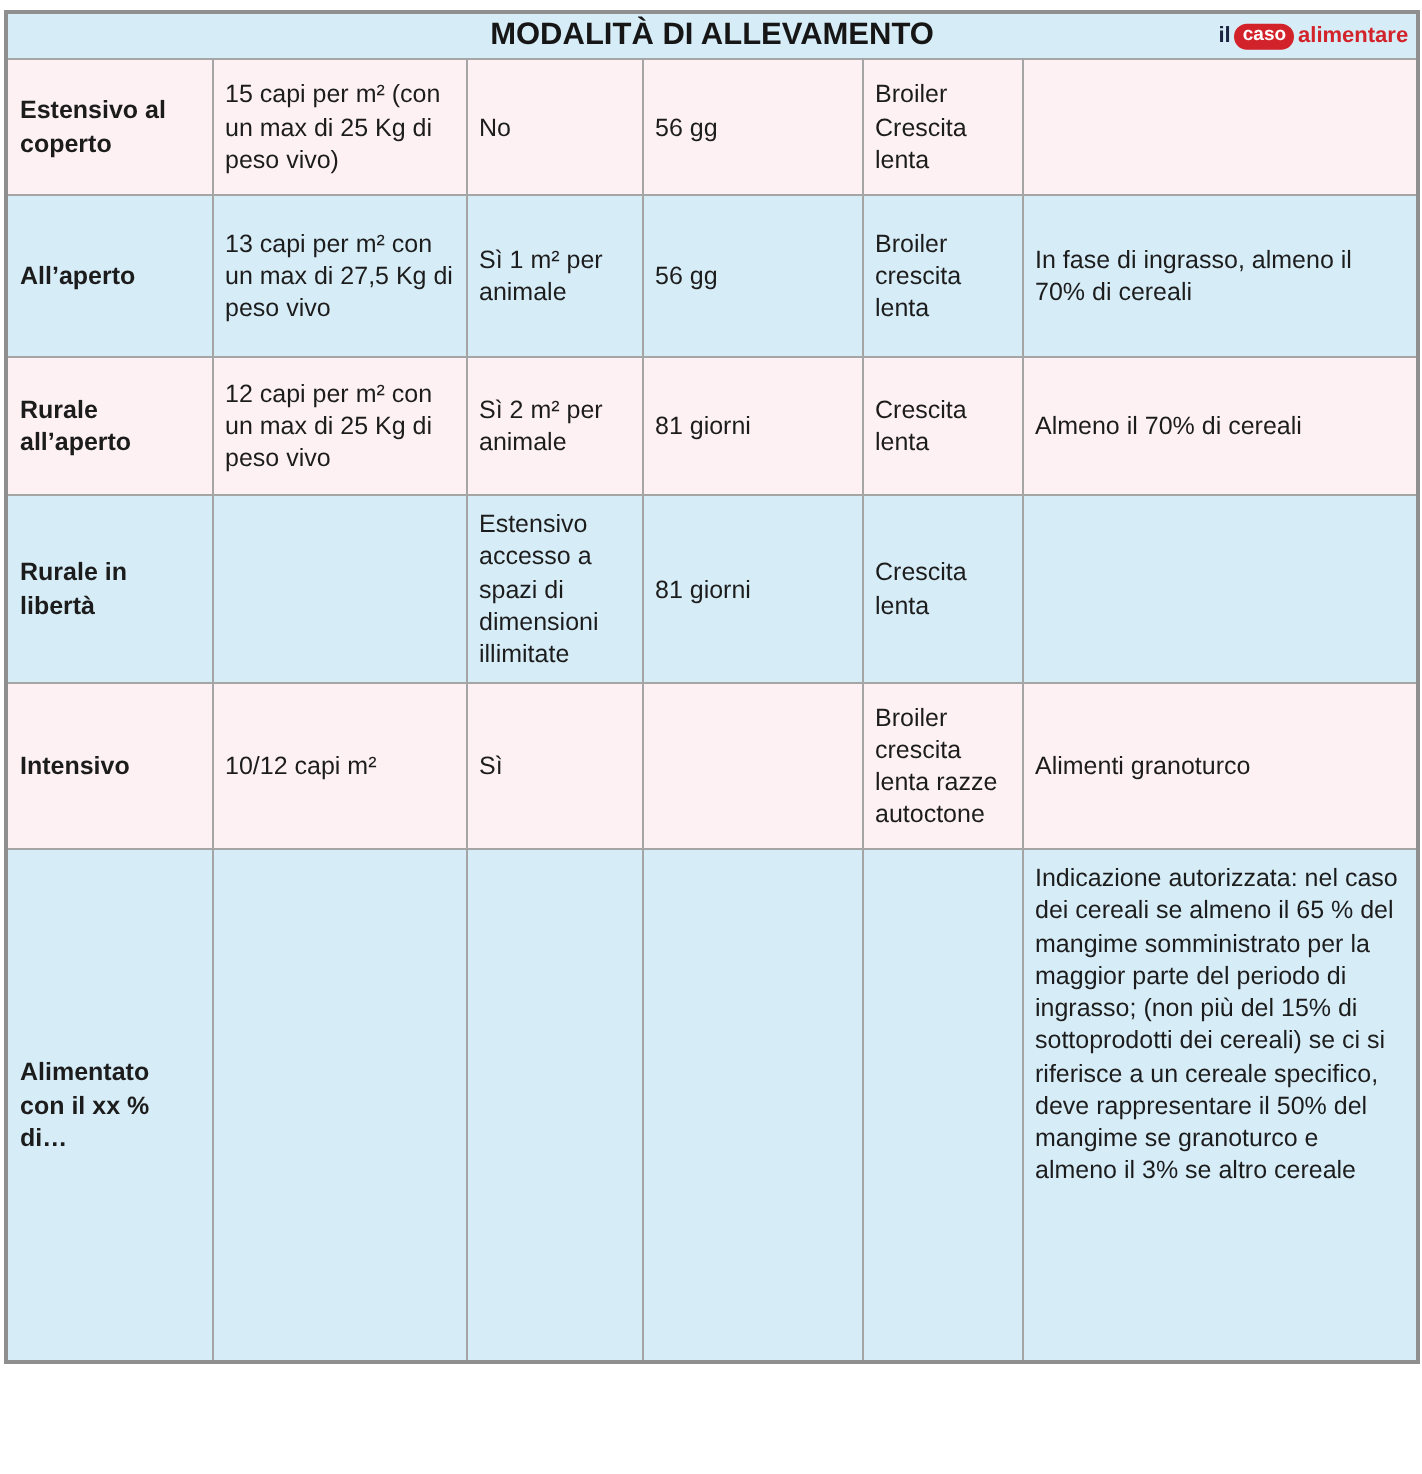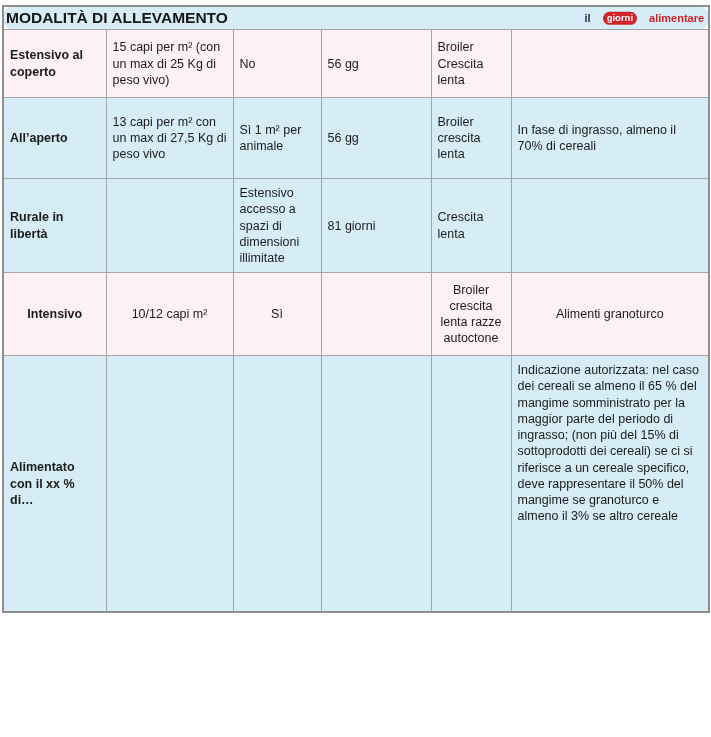--- a/index.html
+++ b/index.html
@@ -37,45 +37,45 @@
     color: #1c1c1c;
     text-align: left;
     overflow: hidden;
     word-wrap: break-word;
   }
   .blue { background: #d6ecf7; }
   .pink { background: #fdf1f4; }
   .bold { font-weight: bold; }
   tr.title-row td {
     height: 18px;
+    text-align: center;
     font-size: 15.5px;
     font-weight: bold;
     color: #161616;
     position: relative;
     padding: 1px 2px;
-    border-radius: 11px;
   }
   tr.header-row td { height: 36px; font-weight: bold; }
   tr.r1 td { height: 23px; }
   tr.r2 td { height: 63px; }
   tr.r3 td { height: 76px; }
   tr.r4 td { height: 64px; }
   tr.r5 td { height: 89px; }
-  tr.r6 td { height: 78px; text-align: center; }
+  tr.r6 td { height: 78px; }
   tr.r7 td { height: 247px; }
   tr.r7 td.dieta-cell { vertical-align: top; padding-top: 6px; }
 
   .logo {
     position: absolute;
     right: 4px;
     top: 50%;
     transform: translateY(-50%);
     display: flex;
     align-items: center;
-    gap: 12px;
+    gap: 2px;
     font-weight: bold;
     white-space: nowrap;
   }
   .logo-il {
     color: #1b2440;
     font-size: 11px;
   }
   .logo-fatto {
     background: #d2232a;
     color: #ffffff;
@@ -102,21 +102,21 @@
       <col style="width:80px">
       <col style="width:198px">
     </colgroup>
 
     <tbody>
         <tr class="title-row">
       <td colspan="6" class="blue">
         <span>MODALITÀ DI ALLEVAMENTO</span>
         <span class="logo">
           <span class="logo-il">il</span>
-          <span class="logo-fatto">giorni</span>
+          <span class="logo-fatto">caso</span>
           <span class="logo-alimentare">alimentare</span>
         </span>
       </td>
     </tr>
 
 
 
     <tr class="r2">
       <td class="pink bold">Estensivo al coperto</td>
       <td class="pink">15 capi per m² (con un max di 25 Kg di peso vivo)</td>
@@ -128,20 +128,28 @@
 
     <tr class="r3">
       <td class="blue bold">All’aperto</td>
       <td class="blue">13 capi per m² con un max di 27,5 Kg di peso vivo</td>
       <td class="blue">Sì 1 m² per animale</td>
       <td class="blue">56 gg</td>
       <td class="blue">Broiler crescita lenta</td>
       <td class="blue">In fase di ingrasso, almeno il 70% di cereali</td>
     </tr>
 
+    <tr class="r4">
+      <td class="pink bold">Rurale all’aperto</td>
+      <td class="pink">12 capi per m² con un max di 25 Kg di peso vivo</td>
+      <td class="pink">Sì 2 m² per animale</td>
+      <td class="pink">81 giorni</td>
+      <td class="pink">Crescita lenta</td>
+      <td class="pink">Almeno il 70% di cereali</td>
+    </tr>
 
     <tr class="r5">
       <td class="blue bold">Rurale in libertà</td>
       <td class="blue"></td>
       <td class="blue">Estensivo accesso a spazi di dimensioni illimitate</td>
       <td class="blue">81 giorni</td>
       <td class="blue">Crescita lenta</td>
       <td class="blue"></td>
     </tr>
 

